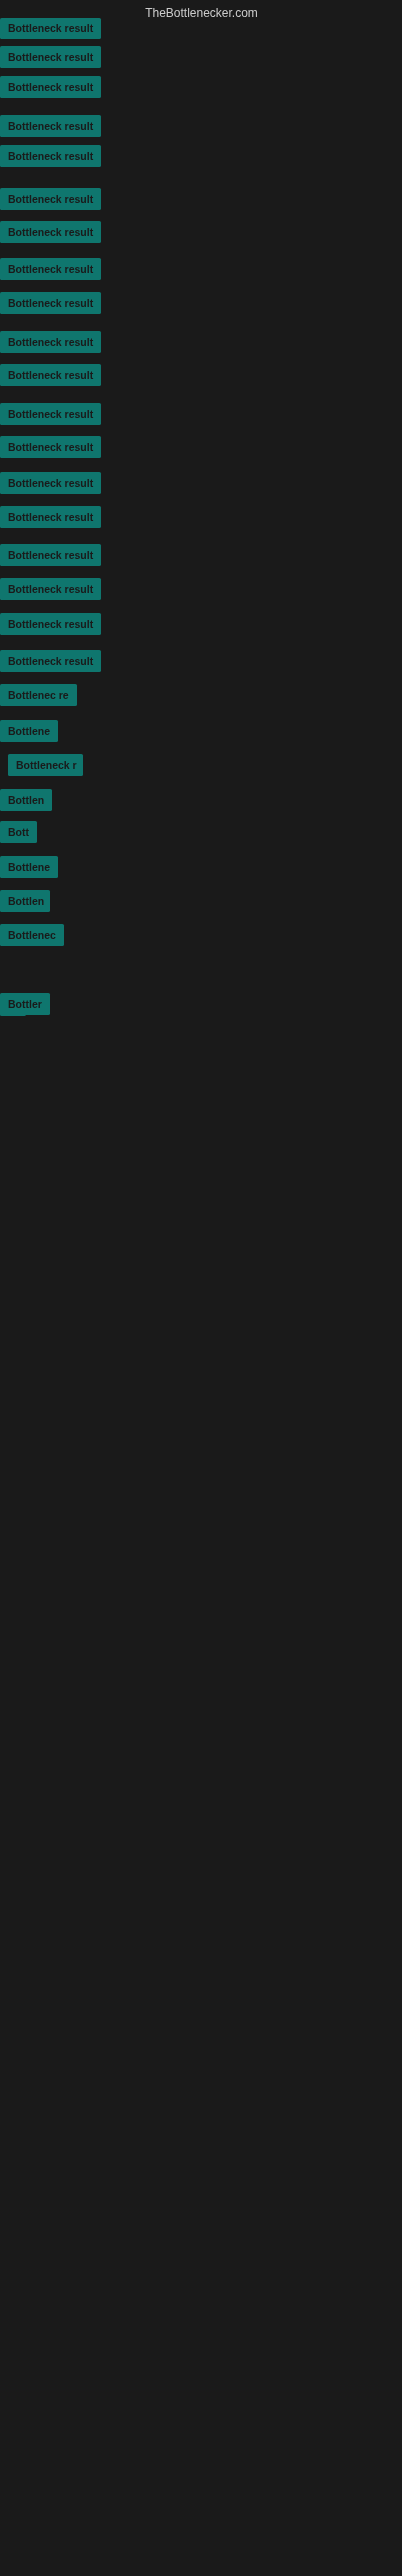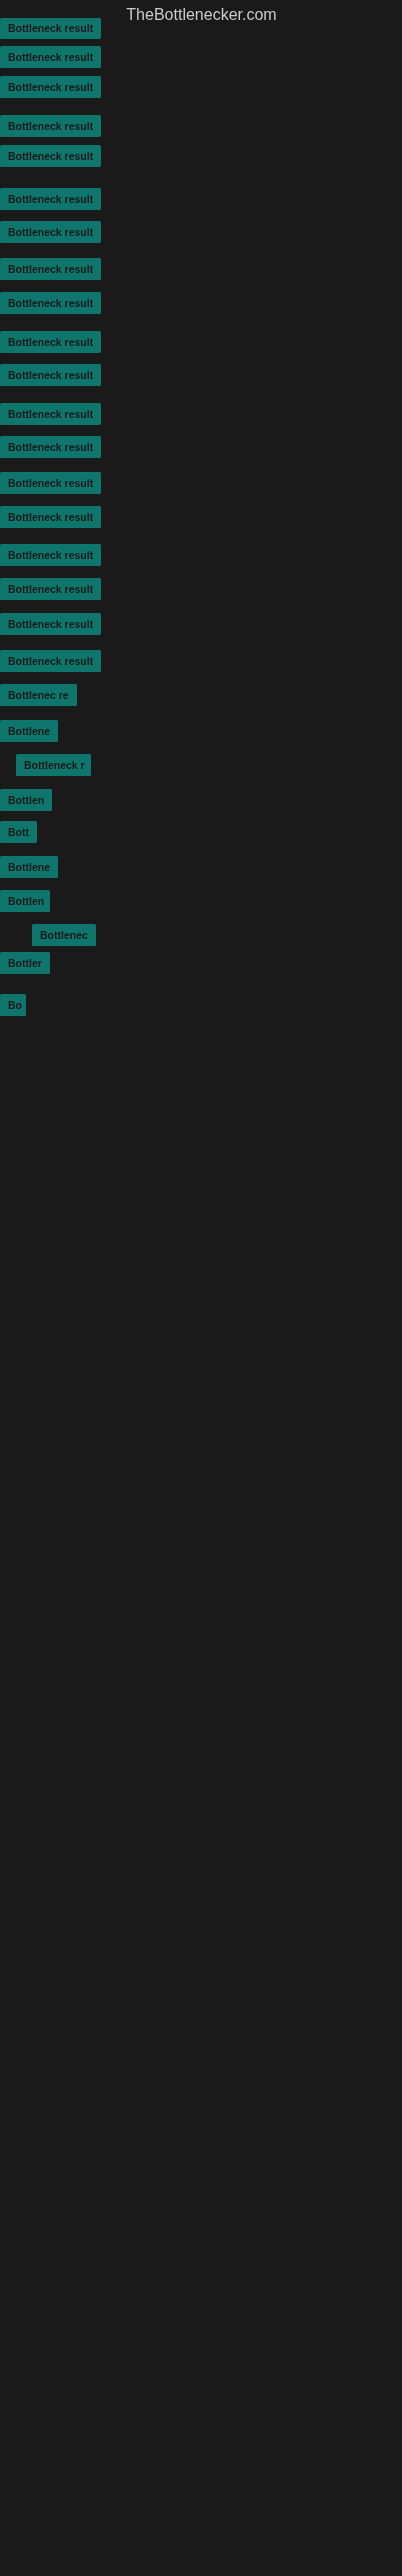--- a/index.html
+++ b/index.html
@@ -13,21 +13,21 @@
       min-height: 2576px;
       background-color: #1a1a1a;
       font-family: Arial, sans-serif;
       position: relative;
     }
 
     .site-header {
       text-align: center;
       padding: 6.4px 0 3.2px 0;
       color: #cccccc;
-      font-size: 16px;
+      font-size: 12px;
       font-weight: normal;
     }
 
     .bottleneck-item {
       position: absolute;
       left: 0;
     }
 
     .bottleneck-badge {
       background-color: #0f766e;
@@ -65,22 +65,22 @@
     <div class="bottleneck-item" style="top: 403px; left: 0px;"><span class="bottleneck-badge" style="max-width: 113px;">Bottleneck result</span></div>
     <div class="bottleneck-item" style="top: 436px; left: 0px;"><span class="bottleneck-badge" style="max-width: 113px;">Bottleneck result</span></div>
     <div class="bottleneck-item" style="top: 472px; left: 0px;"><span class="bottleneck-badge" style="max-width: 113px;">Bottleneck result</span></div>
     <div class="bottleneck-item" style="top: 506px; left: 0px;"><span class="bottleneck-badge" style="max-width: 113px;">Bottleneck result</span></div>
     <div class="bottleneck-item" style="top: 544px; left: 0px;"><span class="bottleneck-badge" style="max-width: 113px;">Bottleneck result</span></div>
     <div class="bottleneck-item" style="top: 578px; left: 0px;"><span class="bottleneck-badge" style="max-width: 113px;">Bottleneck result</span></div>
     <div class="bottleneck-item" style="top: 613px; left: 0px;"><span class="bottleneck-badge" style="max-width: 113px;">Bottleneck result</span></div>
     <div class="bottleneck-item" style="top: 650px; left: 0px;"><span class="bottleneck-badge" style="max-width: 113px;">Bottleneck result</span></div>
     <div class="bottleneck-item" style="top: 684px; left: 0px;"><span class="bottleneck-badge" style="max-width: 89px;">Bottlenec re</span></div>
     <div class="bottleneck-item" style="top: 720px; left: 0px;"><span class="bottleneck-badge" style="max-width: 64px;">Bottlene</span></div>
-    <div class="bottleneck-item" style="top: 754px; left: 16px;"><span class="bottleneck-badge" style="max-width: 75px;">Bottleneck r</span></div>
+    <div class="bottleneck-item" style="top: 754px; left: 8px;"><span class="bottleneck-badge" style="max-width: 75px;">Bottleneck r</span></div>
     <div class="bottleneck-item" style="top: 789px; left: 0px;"><span class="bottleneck-badge" style="max-width: 58px;">Bottlen</span></div>
     <div class="bottleneck-item" style="top: 821px; left: 0px;"><span class="bottleneck-badge" style="max-width: 40px;">Bott</span></div>
     <div class="bottleneck-item" style="top: 856px; left: 0px;"><span class="bottleneck-badge" style="max-width: 64px;">Bottlene</span></div>
     <div class="bottleneck-item" style="top: 890px; left: 0px;"><span class="bottleneck-badge" style="max-width: 50px;">Bottlen</span></div>
-    <div class="bottleneck-item" style="top: 924px; left: 0px; padding-left: 32px;"><span class="bottleneck-badge" style="max-width: 69px;">Bottlenec</span></div>
+    <div class="bottleneck-item" style="top: 924px; left: 0px;"><span class="bottleneck-badge" style="max-width: 69px;">Bottlenec</span></div>
     <div class="bottleneck-item" style="top: 958px; left: 0px; margin-top: 36px;"><span class="bottleneck-badge" style="max-width: 26px;">Bo</span></div>
-    <div class="bottleneck-item" style="top: 952px; left: 0px;"><span class="bottleneck-badge" style="max-width: 53px;">Bottler</span></div>
+    <div class="bottleneck-item" style="top: 993px; left: 0px;"><span class="bottleneck-badge" style="max-width: 53px;">Bottler</span></div>
   </div>
 
 
 </body></html>

